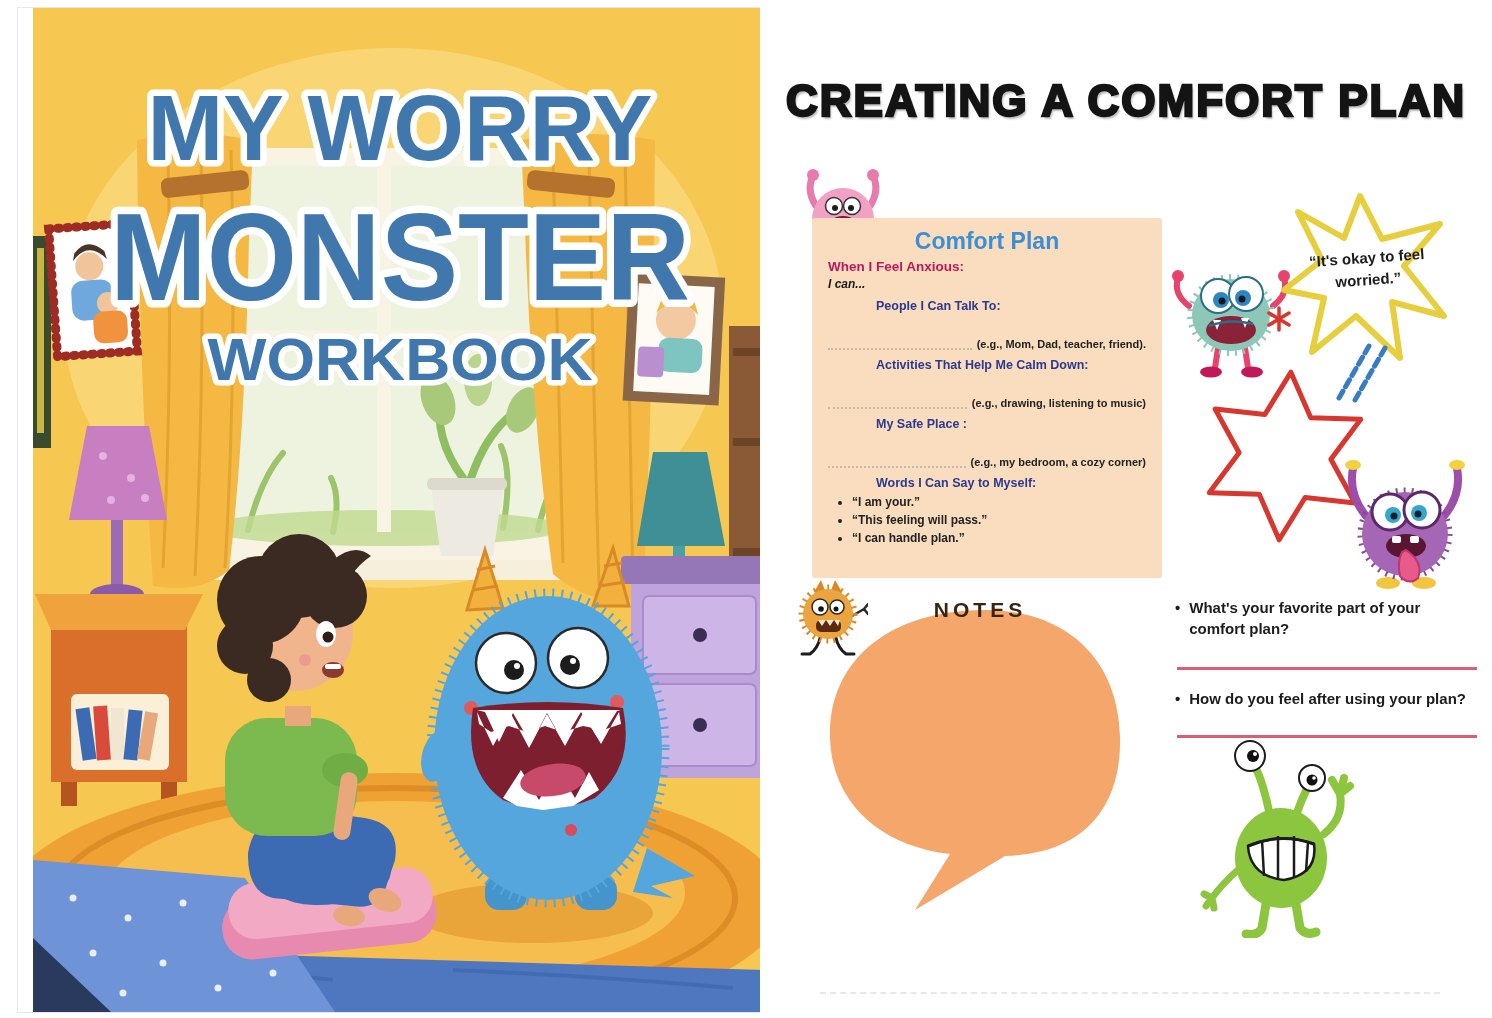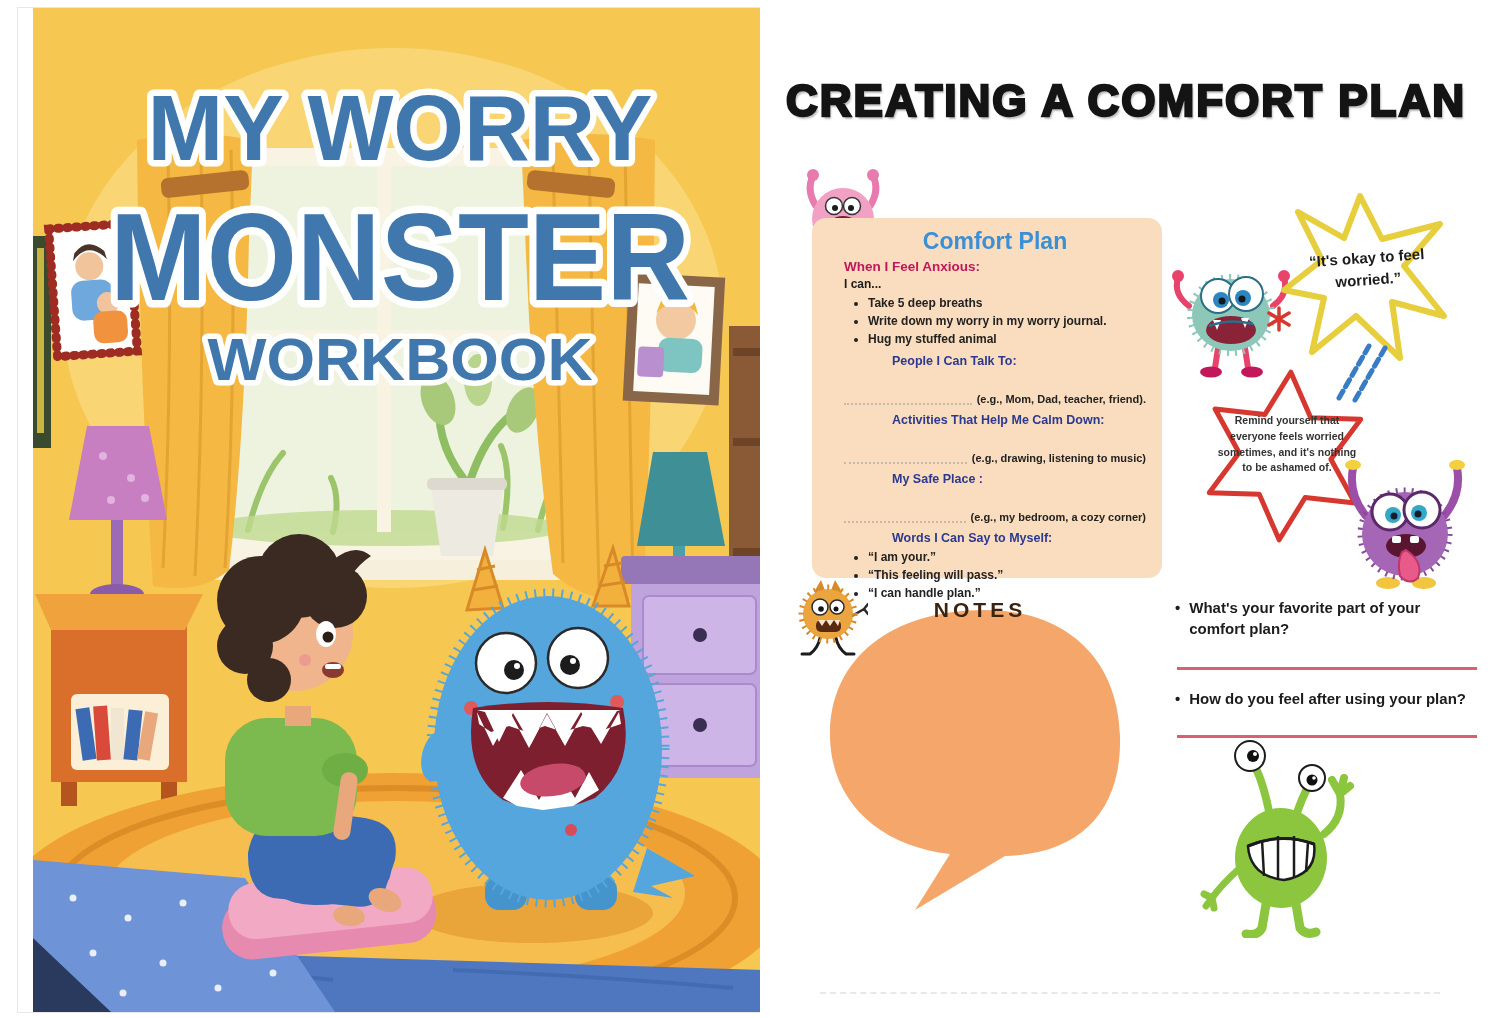--- a/index.html
+++ b/index.html
@@ -13,24 +13,24 @@
   
   .page-right{position:absolute;left:760px;top:0;width:732px;height:1014px;background:#fff;}
 
   .ws-title{position:absolute;top:76px;left:0;width:100%;text-align:center;
     font-size:44px;font-weight:bold;color:#141414;letter-spacing:2px;
     -webkit-text-stroke:2.5px #141414;text-shadow:2px 3px 2px rgba(60,60,60,.35);}
   .ws-intro{position:absolute;top:147px;left:38px;width:654px;text-align:center;
     color:#E0362C;font-weight:bold;font-size:15px;line-height:1.5;}
 
   .comfort-card{position:absolute;left:52px;top:218px;width:350px;height:360px;
-    background:#FADDBE;border-radius:14px;box-sizing:border-box;padding:8px 16px 10px 32px;}
+    background:#FADDBE;border-radius:3px;box-sizing:border-box;padding:8px 16px 10px 16px;}
   .cp-heading{text-align:center;font-size:23px;font-weight:bold;color:#3B8FD4;margin:2px 0 4px 0;}
   .cp-when{font-size:13.5px;font-weight:bold;color:#be185d;margin-top:2px;}
-  .cp-ican{font-size:12px;font-weight:bold;color:#1C1C1C;margin-top:3px;}
+  .cp-ican{font-size:12px;font-weight:bold;color:#1C1C1C;margin-top:3px;font-style:italic;}
   .cp-bullets{margin:5px 0 4px 24px;padding:0;font-size:12px;color:#222;font-weight:600;}
   .cp-bullets li{margin:4px 0;}
   .cp-label{font-size:12.5px;font-weight:bold;color:#2B3990;margin-top:8px;margin-left:48px;}
   .cp-line{display:flex;align-items:flex-end;margin-top:24px;}
   .cp-blank{flex:1 1 auto;border-bottom:2px dotted #C4BBAE;height:11px;margin-right:5px;}
   .cp-hint{flex:0 0 auto;font-size:11px;font-weight:bold;color:#222;white-space:nowrap;}
 
   .star-quote{position:absolute;left:545px;top:247px;width:125px;text-align:center;
     font-size:15px;font-weight:bold;color:#1C1C1C;line-height:1.45;transform:rotate(-4deg);}
   .reminder-text{position:absolute;left:457px;top:413px;width:140px;text-align:center;
@@ -284,25 +284,20 @@
         <circle cx="55" cy="42" r="3" fill="#1C1C1C"></circle>
       <ellipse cx="47" cy="63" rx="17" ry="13" fill="#6E2234"></ellipse>
       <rect x="34" y="52" width="26" height="6" rx="3" fill="#FFFFFF"></rect>
       <ellipse cx="47" cy="72" rx="8" ry="4" fill="#E85A8A"></ellipse>
     </svg>
 
     <div class="comfort-card">
       <div class="cp-heading">Comfort Plan</div>
       <div class="cp-when">When I Feel Anxious:</div>
       <div class="cp-ican">I can...</div>
-      <ul class="cp-bullets">
-        <li>Take 5 deep breaths</li>
-        <li>Write down my worry in my worry journal.</li>
-        <li>Hug my stuffed animal</li>
-      </ul>
       <div class="cp-label">People I Can Talk To:</div>
       <div class="cp-line">
         <span class="cp-blank"></span>
         <span class="cp-hint">(e.g., Mom, Dad, teacher, friend).</span>
       </div>
       <div class="cp-label">Activities That Help Me Calm Down:</div>
       <div class="cp-line">
         <span class="cp-blank"></span>
         <span class="cp-hint">(e.g., drawing, listening to music)</span>
       </div>
@@ -351,21 +346,20 @@
     </svg>
 
     <svg class="mon" style="left:565px;top:342px;" width="76" height="70" viewBox="0 0 76 70">
       <path d="M60,6 L30,58" stroke="#3A7CC4" stroke-width="5" stroke-linecap="round" stroke-dasharray="8 5"></path>
       <path d="M44,4 L14,56" stroke="#3A7CC4" stroke-width="5" stroke-linecap="round" stroke-dasharray="8 5"></path>
     </svg>
 
     <svg class="mon" style="left:438px;top:368px;" width="176" height="178" viewBox="0 0 176 178">
       <polygon points="87,4 110,48 160,46 133,88 160,130 110,128 87,172 64,128 14,130 41,88 14,46 64,48" fill="#FFFFFF" stroke="#D6372E" stroke-width="5" stroke-linejoin="round" transform="rotate(4 87 88)"></polygon>
     </svg>
-    <div class="reminder-text">Remind yourself that everyone feels worried sometimes, and it's nothing to be ashamed of.</div>
 
     <svg class="mon" style="left:570px;top:452px;" width="150" height="142" viewBox="0 0 150 142">
       <path d="M36,64 Q18,42 23,16" stroke="#9B4FA8" stroke-width="8" fill="none" stroke-linecap="round"></path>
       <ellipse cx="23" cy="13" rx="8" ry="5" fill="#F2D03E"></ellipse>
       <path d="M114,64 Q132,42 127,16" stroke="#9B4FA8" stroke-width="8" fill="none" stroke-linecap="round"></path>
       <ellipse cx="127" cy="13" rx="8" ry="5" fill="#F2D03E"></ellipse>
       <ellipse cx="58" cy="131" rx="12" ry="6" fill="#F2C53E"></ellipse>
       <ellipse cx="94" cy="131" rx="12" ry="6" fill="#F2C53E"></ellipse>
       <ellipse cx="75" cy="82" rx="43" ry="42" fill="#A566B5"></ellipse>
       <ellipse cx="75" cy="82" rx="45" ry="44" fill="none" stroke="#8A4A9C" stroke-width="5" stroke-dasharray="2 6"></ellipse>

